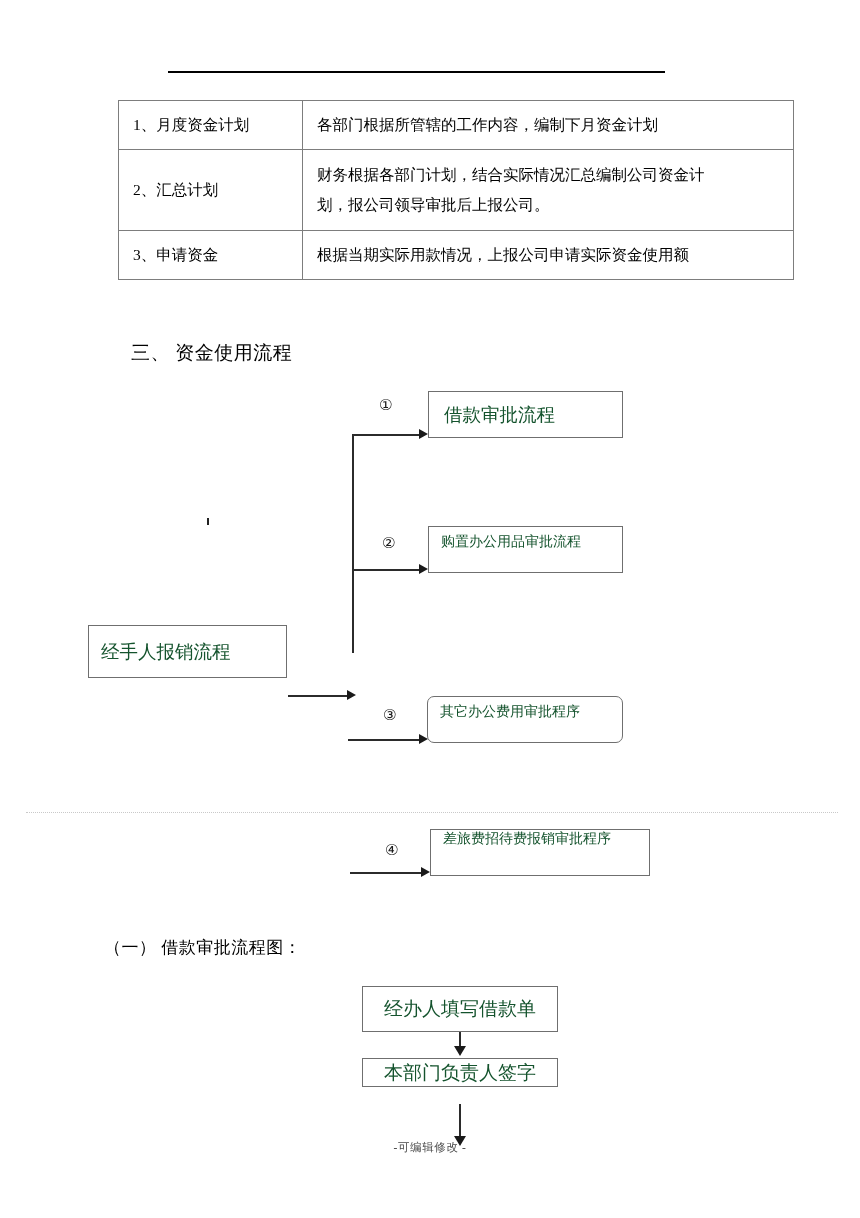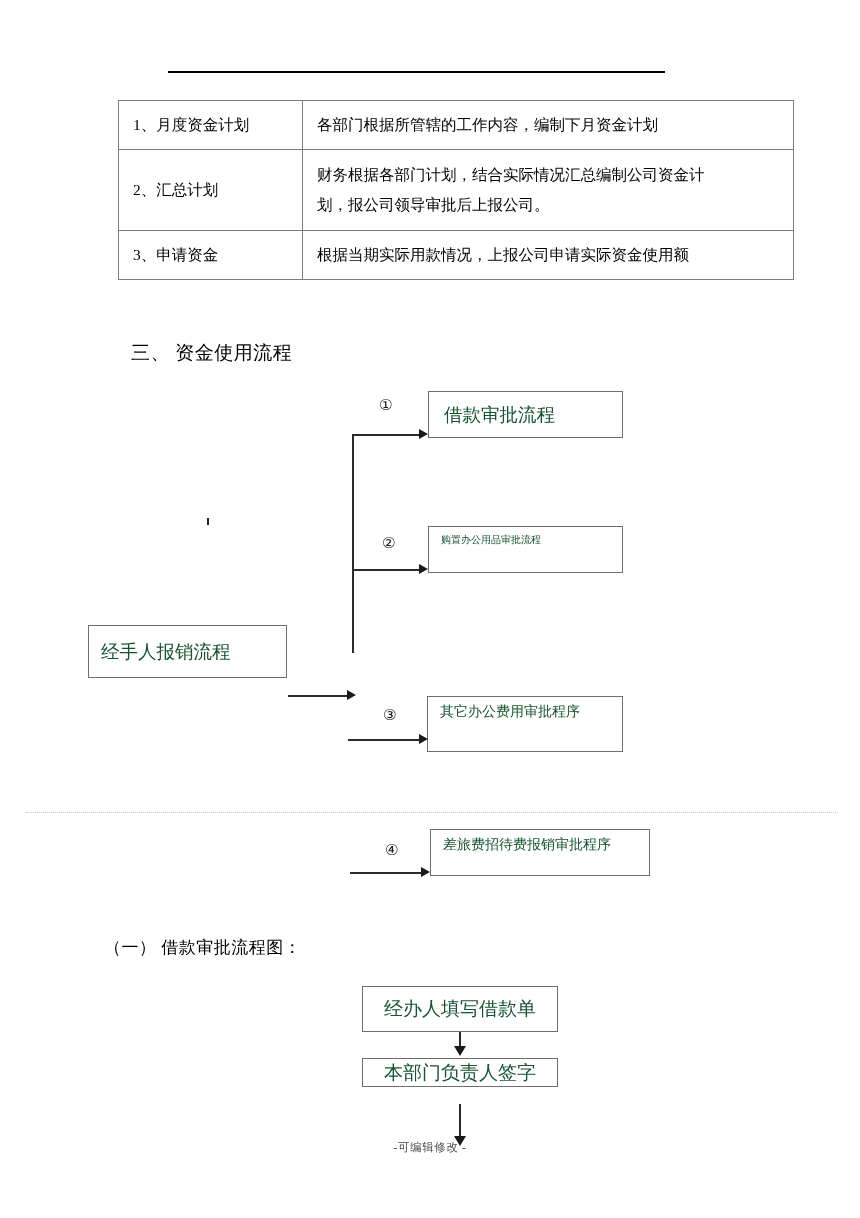--- a/index.html
+++ b/index.html
@@ -84,35 +84,35 @@
     padding-left: 15px;
   }
   #box-loan span { font-size: 18.5px; }
 
   #box-office {
     left: 428px; top: 526px; width: 195px; height: 47px;
     padding-left: 12px;
     align-items: flex-start;
     padding-top: 6px;
   }
-  #box-office span { font-size: 10px; }
+  #box-office span { font-size: 14px; }
 
   #box-other {
-    left: 427px; top: 696px; width: 196px; height: 56px;
+    left: 427px; top: 696px; width: 196px; height: 47px;
     padding-left: 12px;
     align-items: flex-start;
     padding-top: 6px;
+    border-radius: 7px;
   }
   #box-other span { font-size: 14px; }
 
   #box-travel {
     left: 430px; top: 829px; width: 220px; height: 47px;
     padding-left: 12px;
     align-items: flex-start;
-    padding-top: 6px;
   }
   #box-travel span { font-size: 14px; }
 
   
   #box-handler {
     left: 88px; top: 625px; width: 199px; height: 53px;
     padding-left: 12px;
   }
   #box-handler span { font-size: 18.5px; }
 

